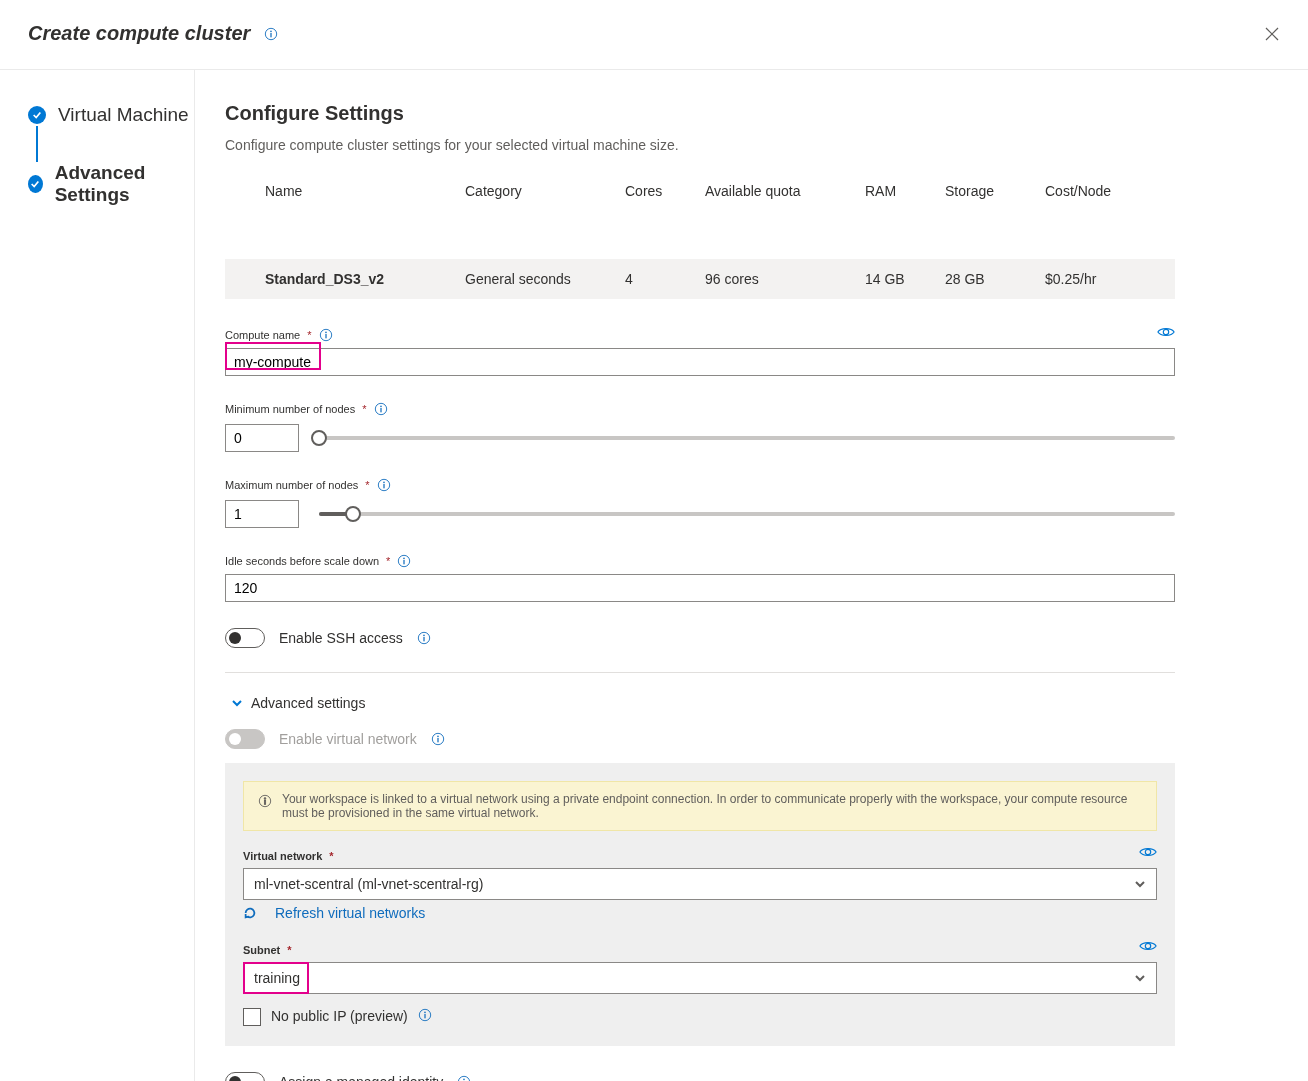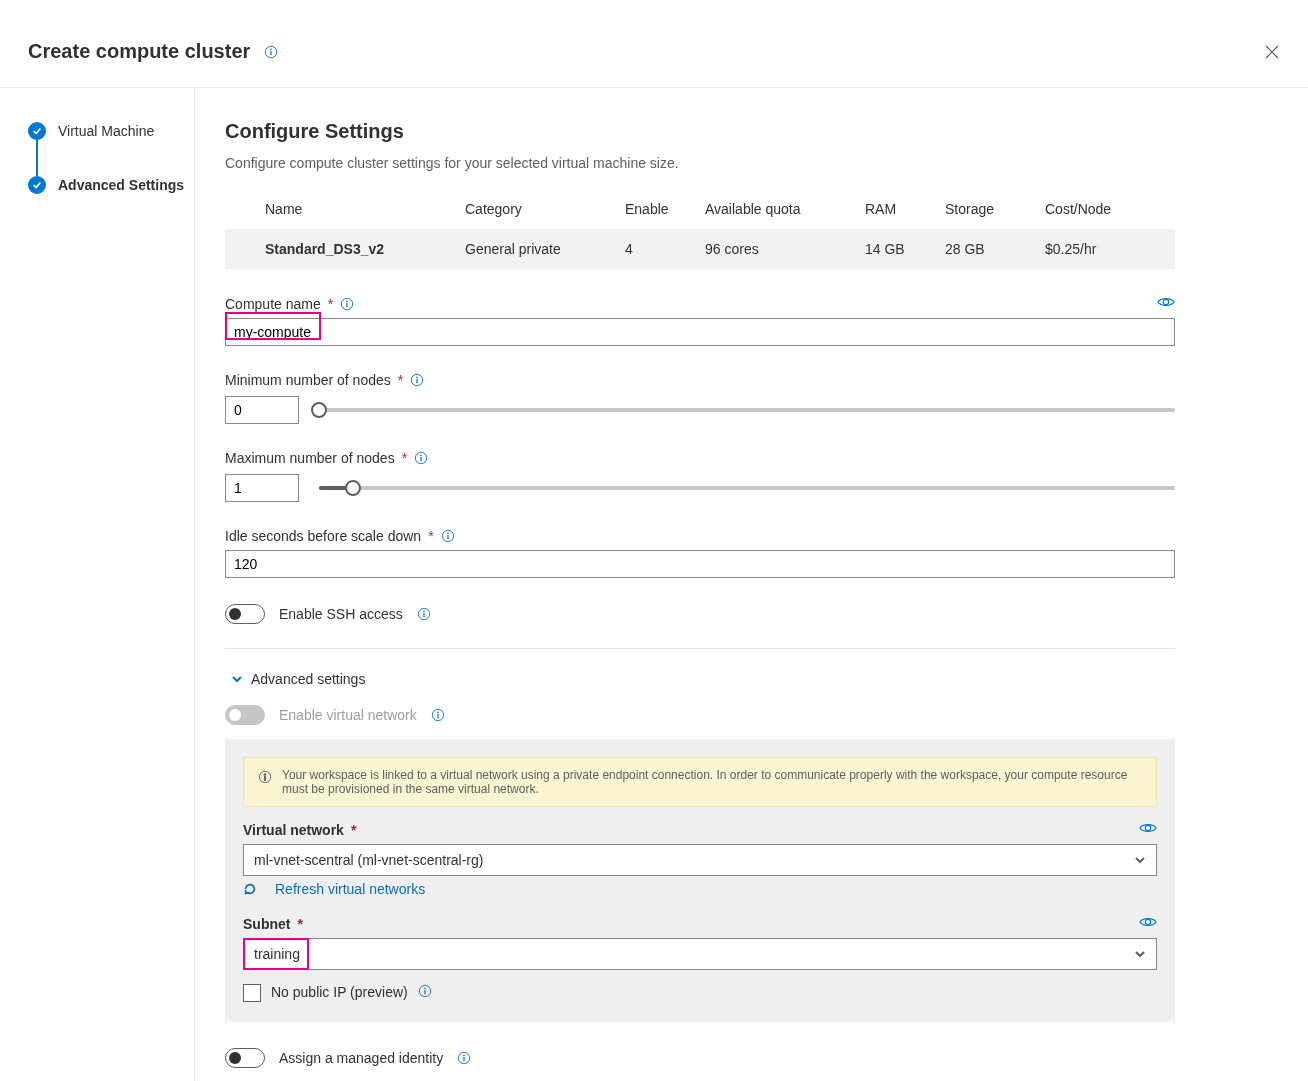--- a/index.html
+++ b/index.html
@@ -16,60 +16,60 @@
     --bg-panel:#efefef;
     --bg-note:#faf4d2;
     --red:#a4262c;
     --highlight:#e3008c; 
     --highlight-border: 2px solid #e3008c;
   }
   * { box-sizing: border-box; font-family: "Segoe UI", Arial, sans-serif; }
   body { margin:0; background:var(--bg); color:var(--text); font-size:14px; width:1308px;}
   .dialog-header{
     display:flex; align-items:center; justify-content:space-between;
-    padding:40px 28px 24px 28px; border-bottom:1px solid var(--line-lighter);
+    padding:22px 28px 24px 28px; border-bottom:1px solid var(--line-lighter);font-style:italic;
   }
   .dialog-title{ font-size:20px; font-weight:600; display:flex; align-items:center; gap:14px;}
   .close-x{ width:16px; height:16px; cursor:pointer;}
   .close-x svg{width:16px;height:16px;stroke:#605e5c;}
 
   .dialog-body{ display:flex; }
   .stepper{
     width:195px; min-width:195px; padding:34px 0 0 28px;
     border-right:1px solid var(--line-lighter);
     min-height:940px;
   }
   .step{ display:flex; align-items:center; gap:12px; }
   .step + .connector{ border-left:2px solid var(--accent); height:36px; margin-left:8px;}
   .step-badge{
     width:18px;height:18px;border-radius:50%;background:var(--accent);
     display:flex;align-items:center;justify-content:center;
   }
   .step-badge svg{width:10px;height:10px;fill:#fff;}
-  .step-label{font-size:14px;text-align:center;}
+  .step-label{font-size:19px;}
   .step.current .step-label{font-weight:600;}
 
   .content{
     flex:1; padding:32px 0 20px 30px; max-width:1080px;
     display:flex; flex-direction:column;
   }
   .section-title{font-size:20px; font-weight:600;}
   .section-sub{font-size:14px; color:var(--text-sec); margin-top:12px;}
 
   .vm-table{ margin-top:18px; width:950px;}
   .vm-header, .vm-row{
     display:grid;
     grid-template-columns: 200px 160px 80px 160px 80px 100px 120px;
     padding:12px 0 12px 40px; font-size:14px;
   }
   .vm-header{color:var(--text);}
-  .vm-row{background:var(--bg-row);}
+  .vm-row{background:var(--bg-row);margin-top:48px;}
 
   .field{margin-top:26px; width:950px;}
-  .field-label{font-size:14px; display:flex; align-items:center; gap:4px;}
+  .field-label{font-size:11px; display:flex; align-items:center; gap:4px;}
   .req{color:var(--red); margin:0 3px;}
   .info-icon{display:inline-flex; }
   .info-icon svg{width:14px;height:14px;}
   .eye-row{display:flex;align-items:flex-end;justify-content:space-between; gap:10px;}
   .eye-icon svg{width:18px;height:14px;fill:none;stroke:var(--accent);stroke-width:1.3}
 
   .text-input{
     width:100%; height:28px; border:1px solid var(--line); padding:2px 8px;
     font-size:14px; outline:none; background:#fff; margin-top:6px;
   }
@@ -172,29 +172,29 @@
   </div>
 
   <div class="content">
     <div class="section-title">Configure Settings</div>
     <div class="section-sub">Configure compute cluster settings for your selected virtual machine size.</div>
 
     <div class="vm-table">
       <div class="vm-header">
         <span>Name</span>
         <span>Category</span>
-        <span>Enable</span>
+        <span>Cores</span>
         <span>Available quota</span>
         <span>RAM</span>
         <span>Storage</span>
         <span>Cost/Node</span>
       </div>
       <div class="vm-row">
         <span style="font-weight:600">Standard_DS3_v2</span>
-        <span>General private</span>
+        <span>General seconds</span>
         <span>4</span>
         <span>96 cores</span>
         <span>14 GB</span>
         <span>28 GB</span>
         <span>$0.25/hr</span>
       </div>
     </div>
 
     <div class="field">
       <div class="eye-row">

